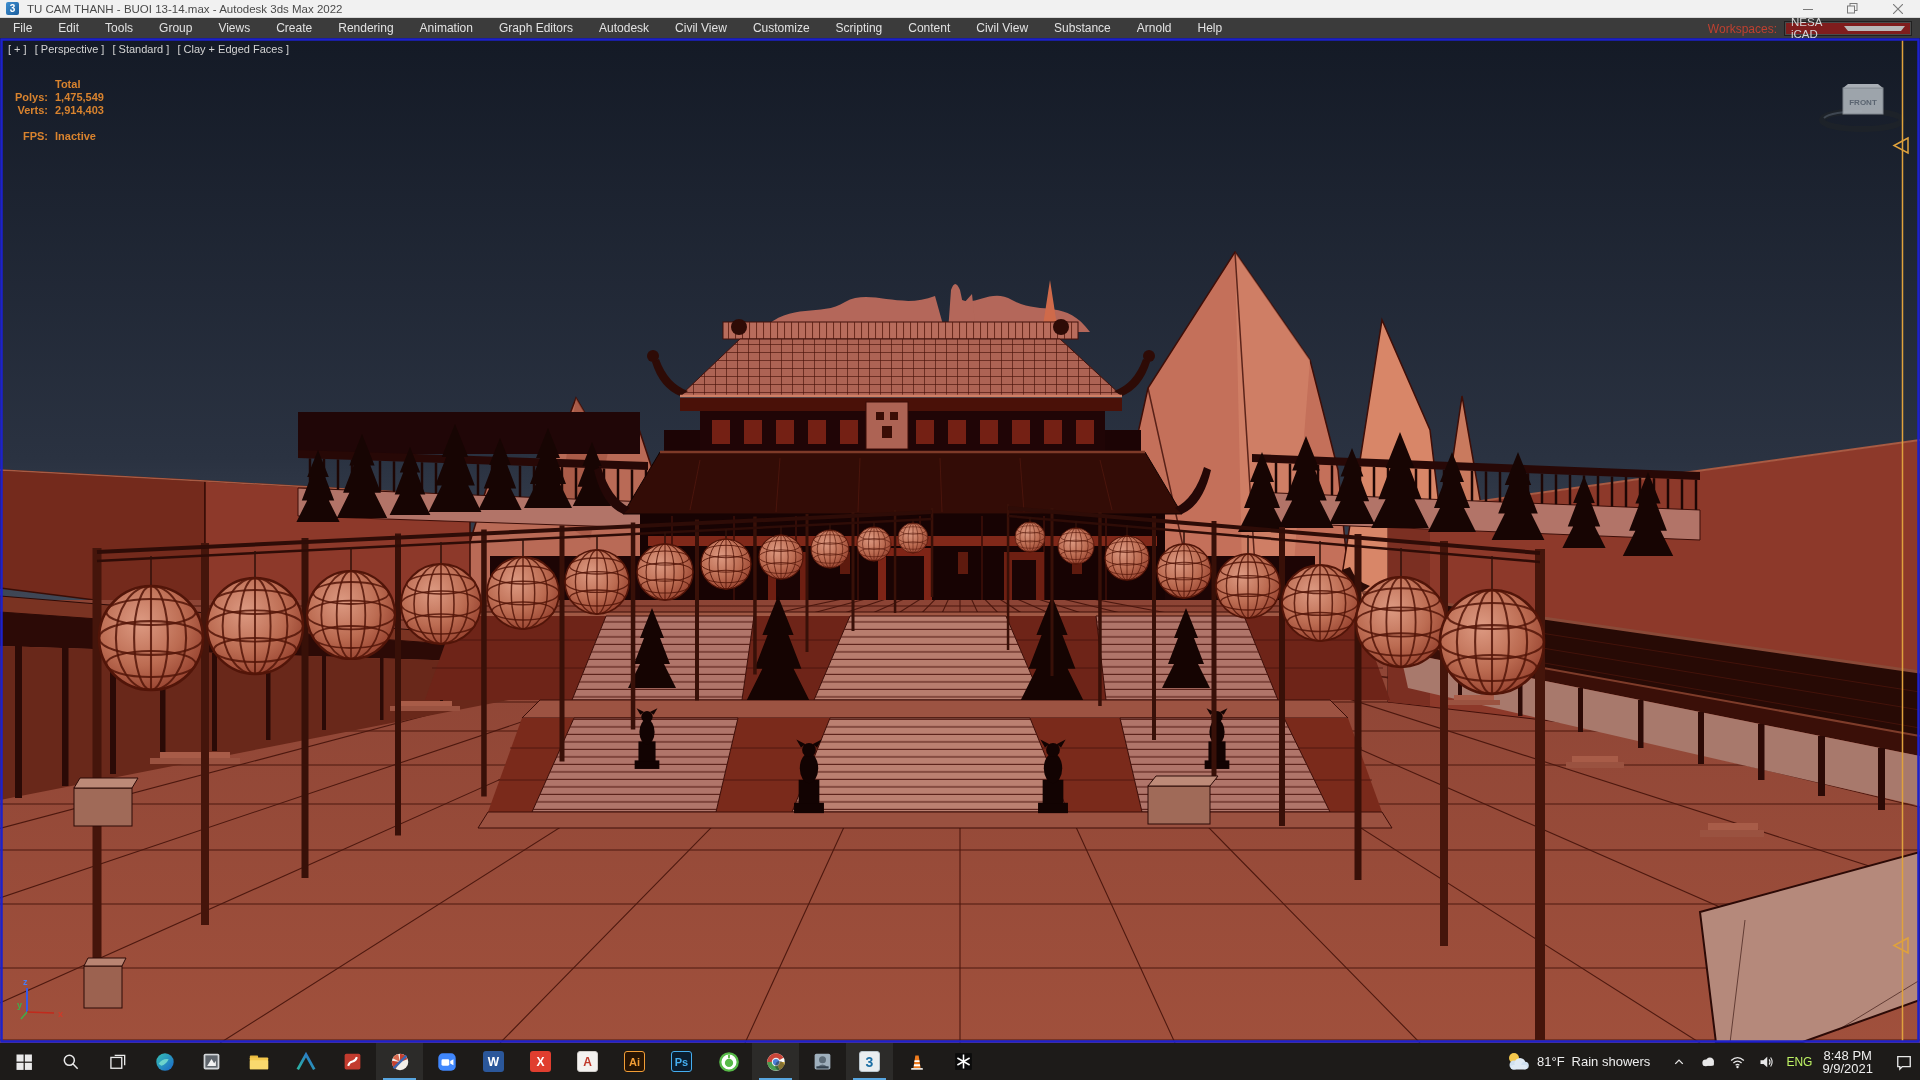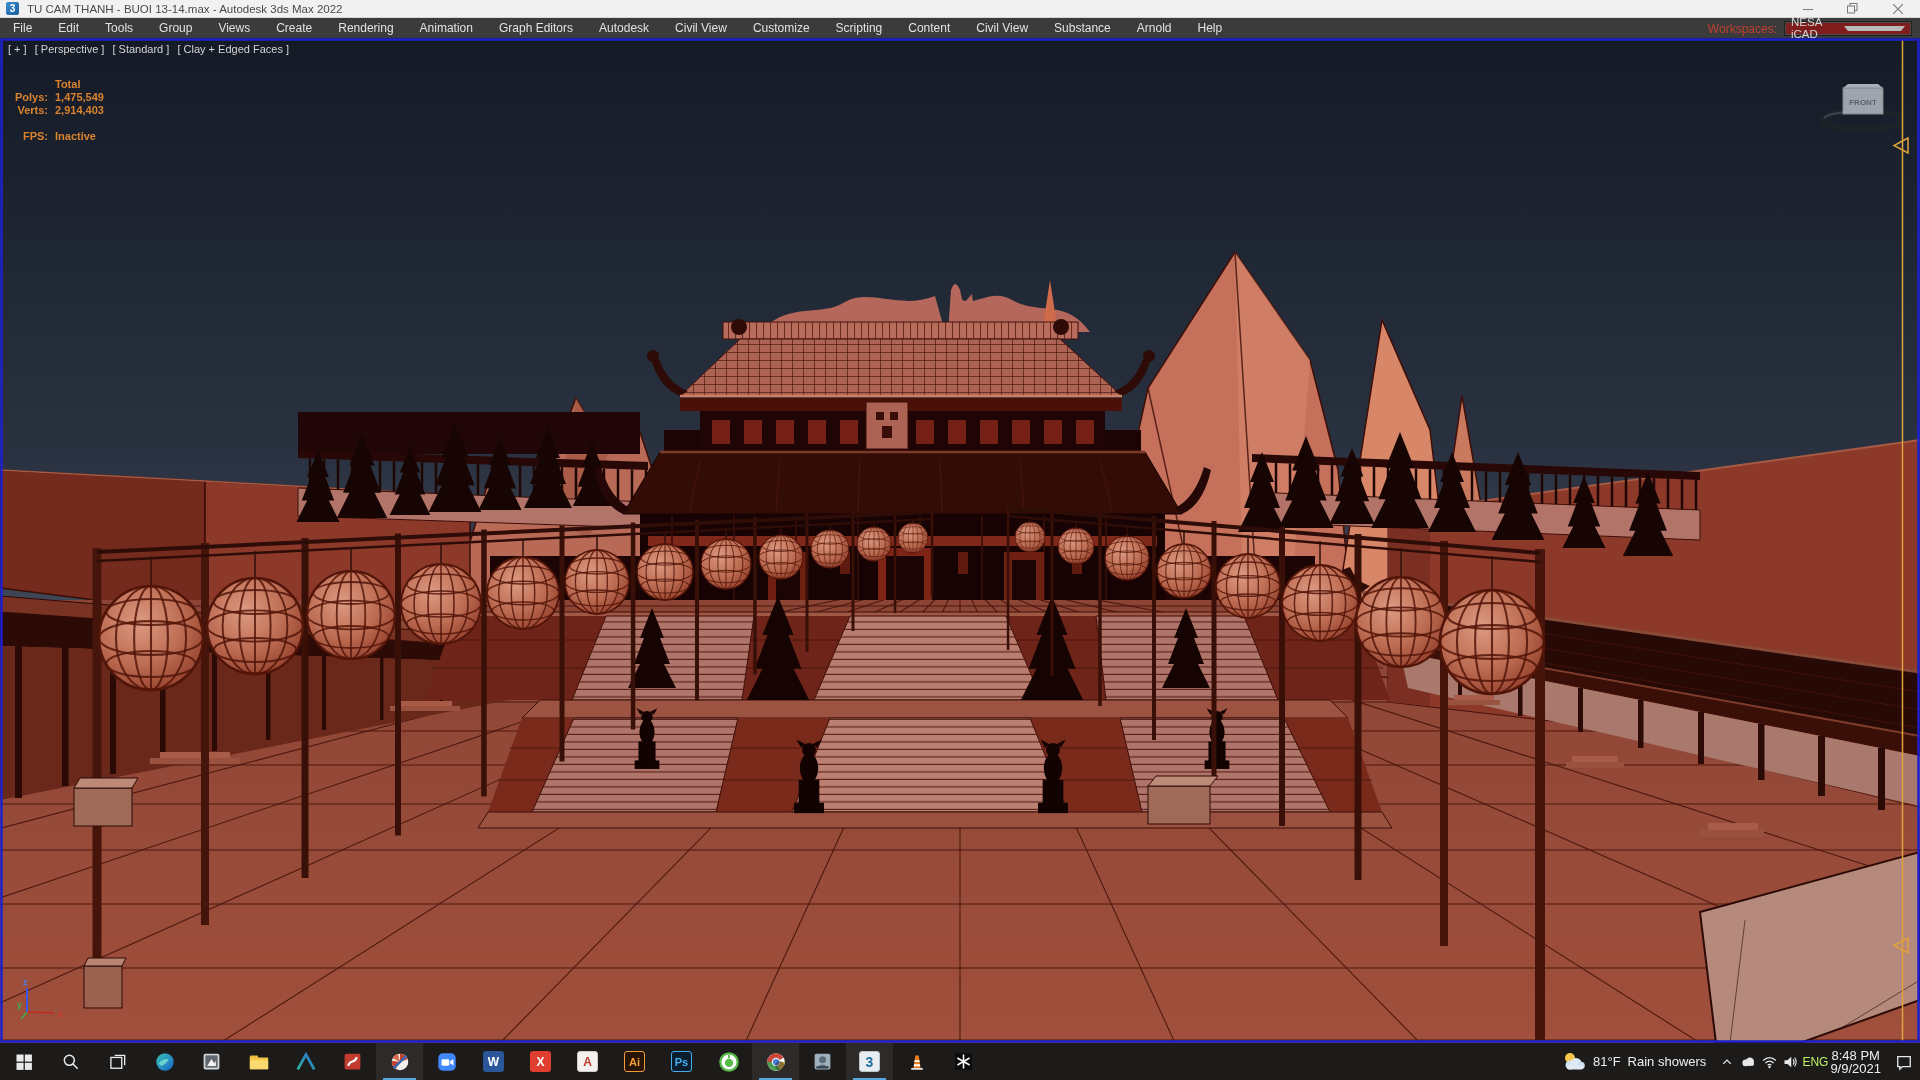--- a/index.html
+++ b/index.html
@@ -46,21 +46,21 @@
   .tb-btn.active::after{content:"";position:absolute;left:7px;right:7px;bottom:0;height:2px;
     background:var(--taskbar-active-underline,#58a6e0);}
   .badge{display:inline-flex;width:21px;height:21px;border-radius:3px;align-items:center;justify-content:center;
     font-weight:bold;font-size:12px;}
   .badge.word{background:#2b579a;color:#fff;}
   .badge.xapp{background:#e03e2f;color:#fff;}
   .badge.acad{background:#f4f2f0;color:#c0392b;border:1px solid #cfccc8;}
   .badge.ai{background:#271403;color:#f29d35;border:1.5px solid #f29d35;font-size:11px;}
   .badge.ps{background:#0b1d2e;color:#45aef0;border:1.5px solid #45aef0;font-size:11px;}
   .badge.max3{background:#e9edf0;color:#1d6fa5;border:1px solid #b9c5cd;font-size:14px;}
-  .tray{margin-left:auto;display:flex;align-items:center;gap:2px;padding-right:5px;height:100%;}
+  .tray{margin-left:auto;display:flex;align-items:center;gap:10px;padding-right:5px;height:100%;}
   .tray .txt{color:#eee;font-size:13px;}
   .tray .eng{color:#bef264;font-size:12px;}
   .clock{color:#eee;font-size:13px;line-height:13px;text-align:center;}
   .weather{display:flex;align-items:center;gap:7px;margin-right:10px;}
 </style>
 </head>
 <body>
 
 <div class="app">
 

